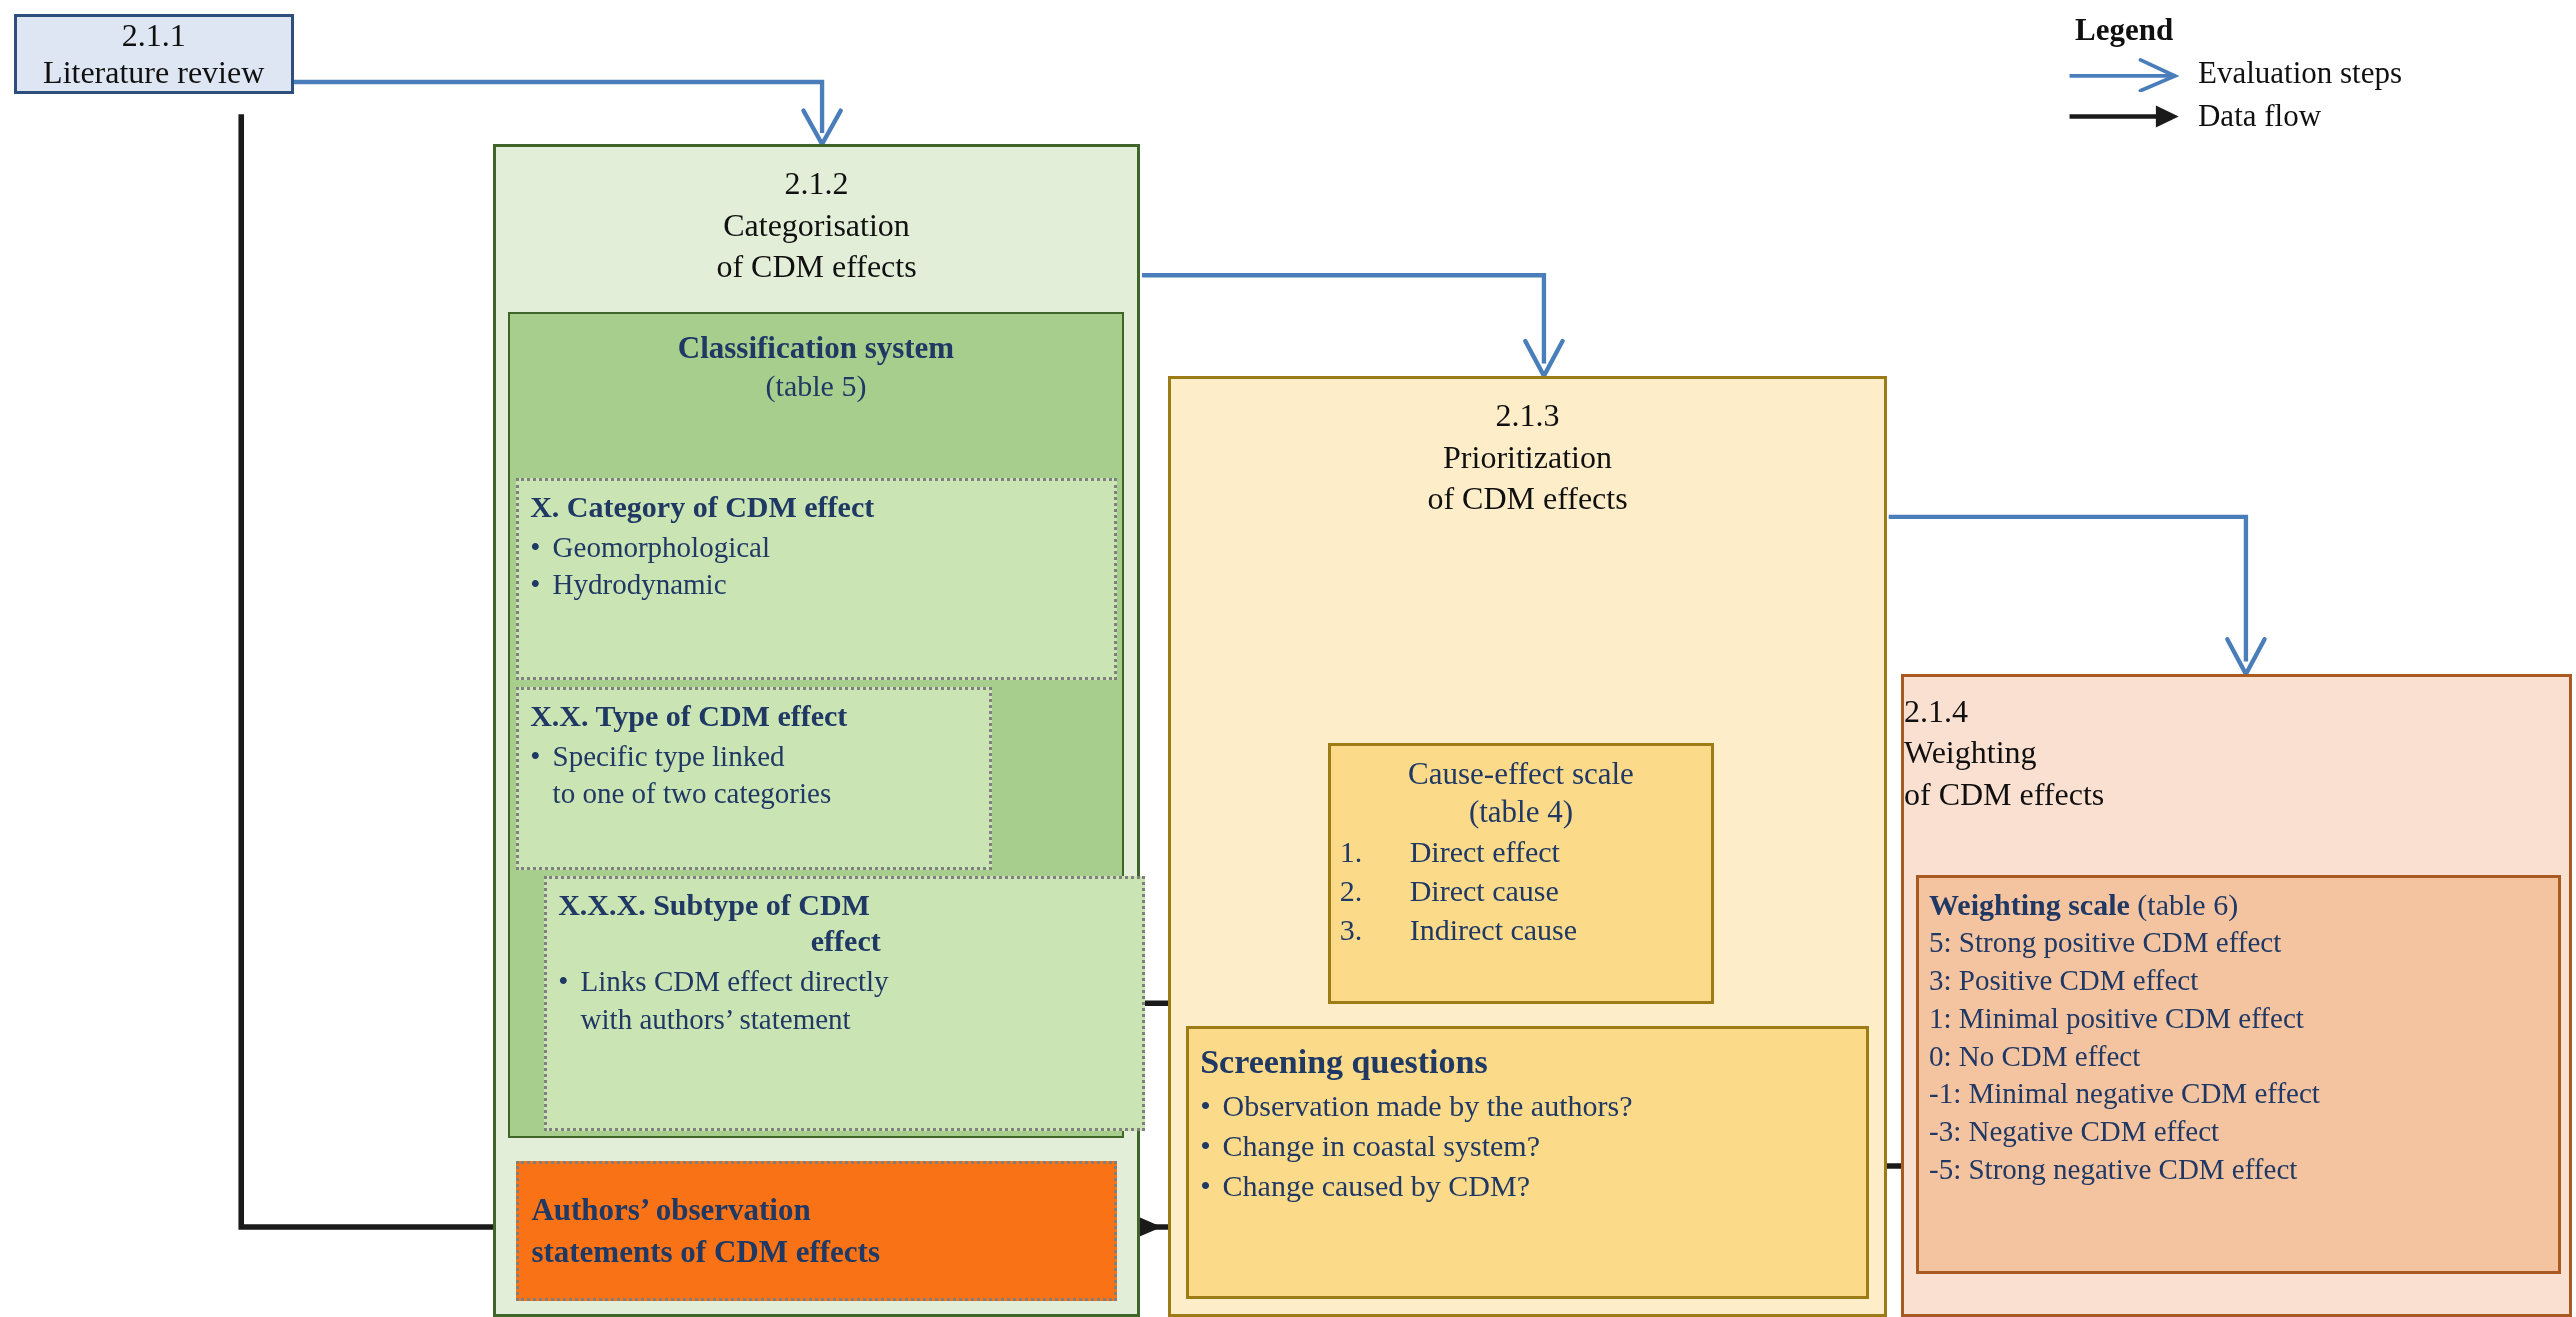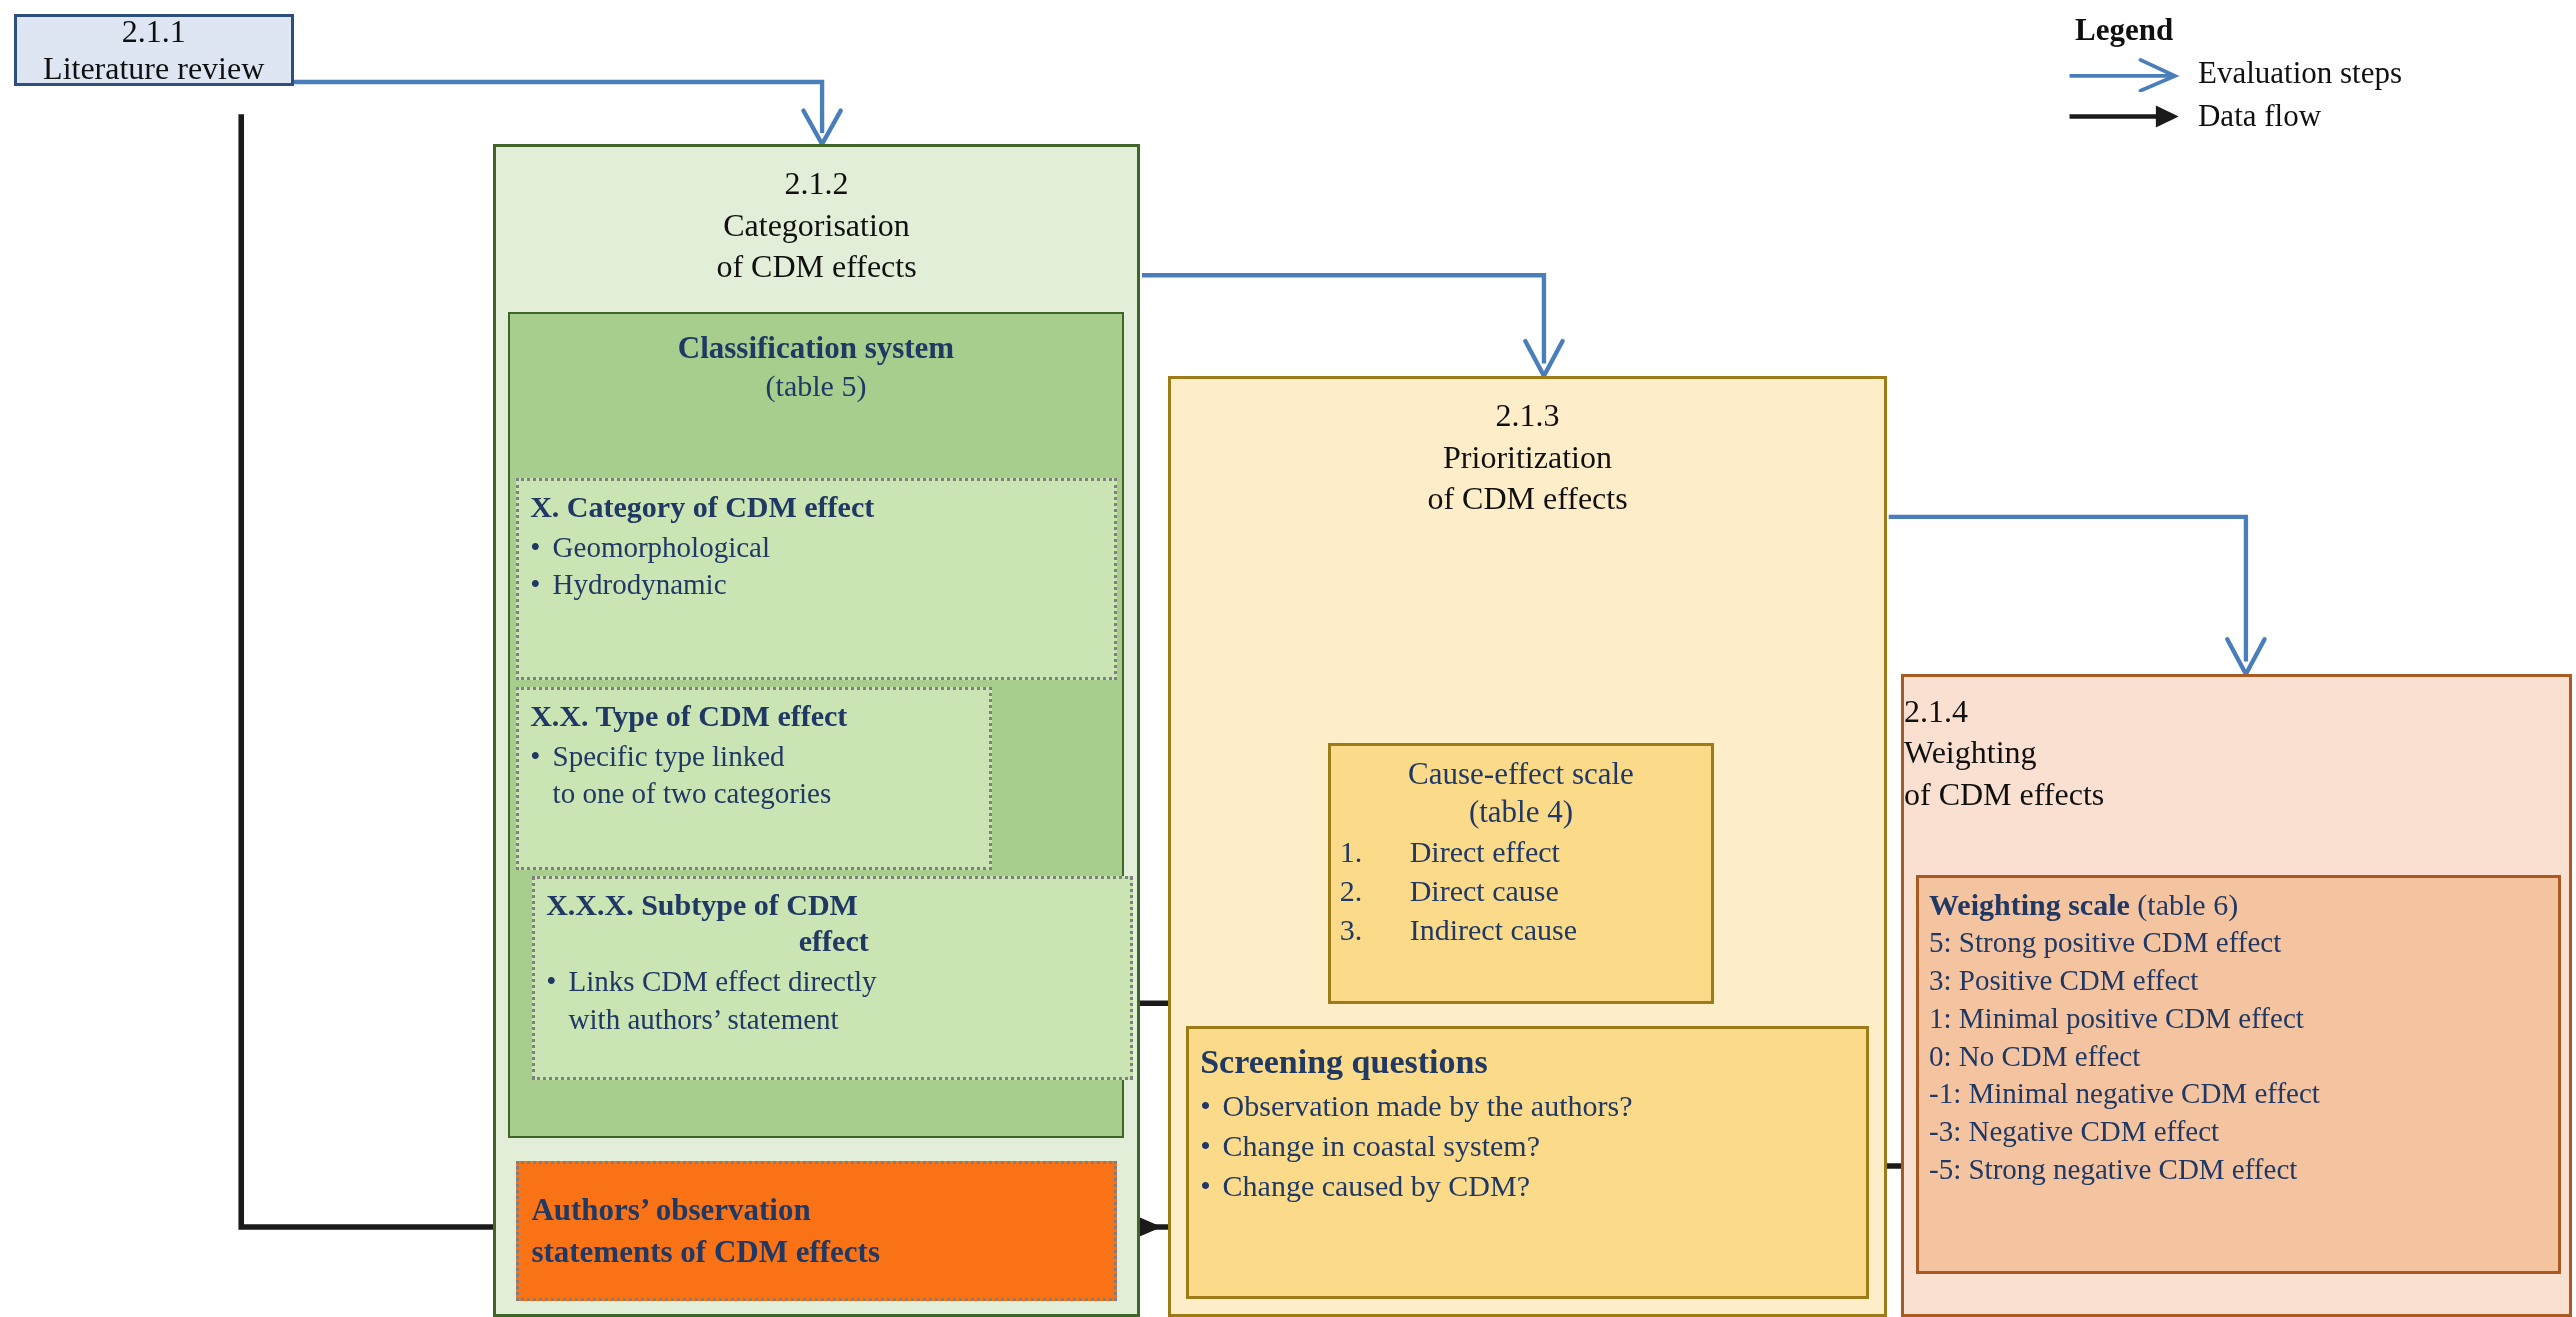--- a/index.html
+++ b/index.html
@@ -1,21 +1,21 @@
 <!DOCTYPE html>
 <html style="font-size:10px"><head>
 <meta charset="utf-8">
 <style>
   html,body{margin:0;padding:0;background:#ffffff;}
   body{font-family:"Liberation Serif","DejaVu Serif",serif;}
   #stage{position:relative;width:2576px;height:1317px;background:#fff;overflow:hidden;}
   .box{position:absolute;box-sizing:border-box;}
 
   
-  #box-211{left:13.7px;top:13.7px;width:280px;height:72px;background:#dde6f2;border:3.1px solid #2e4f7c;
+  #box-211{left:13.7px;top:13.7px;width:280px;height:80px;background:#dde6f2;border:3.1px solid #2e4f7c;
            display:flex;flex-direction:column;align-items:center;justify-content:center;}
   #box-211 .ln{font-size:32px;color:#101010;line-height:1.16;}
 
   
   #box-212{left:493px;top:144px;width:647px;height:1173px;background:#e3eed9;border:3.1px solid #3f6628;}
   #box-212 .hdr{margin-top:16px;font-size:32px;color:#101010;line-height:1.30;text-align:center;}
 
   
   #box-class{left:508px;top:312px;width:616px;height:826px;background:#a8ce8d;border:2.5px solid #3f6628;}
   #box-class .title{margin-top:13.7px;text-align:center;color:#1f3864;line-height:1.26;}
@@ -24,21 +24,21 @@
 
   
   .dotted{position:absolute;box-sizing:border-box;border:3.1px dotted #7f7f7f;background:#cbe4b4;
           padding:7.5px 8.7px 7.5px 11.2px;}
   .dotted .h{font-size:30px;font-weight:bold;color:#1f3864;line-height:1.22;margin-bottom:3.7px;}
   .dotted .li{font-size:29px;color:#1f3864;line-height:1.30;display:flex;align-items:flex-start;}
   .dotted .li .b{width:22.4px;flex:none;}
   .dotted .p{font-size:29px;color:#1f3864;line-height:1.30;margin-left:22.4px;}
   #sub-cat{left:516px;top:478px;width:601px;height:202px;}
   #sub-typ{left:516px;top:687px;width:476px;height:183px;}
-  #sub-sub{left:532px;top:876px;width:601px;height:204px;}
+  #sub-sub{left:544px;top:876px;width:601px;height:255px;}
   #sub-sub .h{text-align:left;}
   #sub-sub .h .c{display:block;text-align:center;}
 
   
   #box-auth{left:516px;top:1161px;width:601px;height:140px;background:#f97316;border:3.1px dotted #7f7f7f;
             box-sizing:border-box;display:flex;flex-direction:column;justify-content:center;padding-left:12.4px;}
   #box-auth .ln{font-size:31px;font-weight:bold;color:#1f3864;line-height:1.36;}
 
   
   #box-213{left:1168px;top:376px;width:719px;height:941px;background:#fdeec9;border:3.1px solid #9d7c17;}

